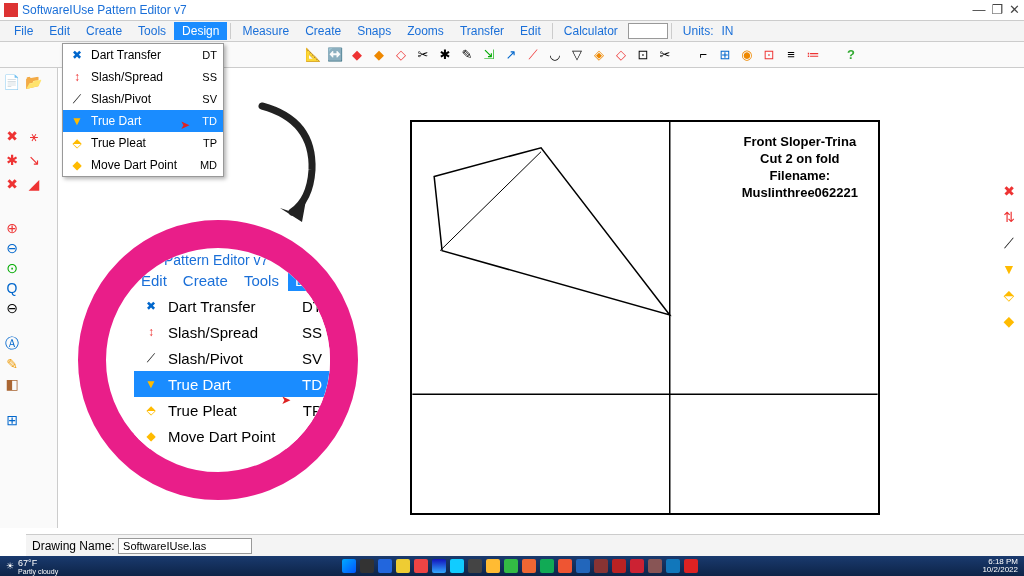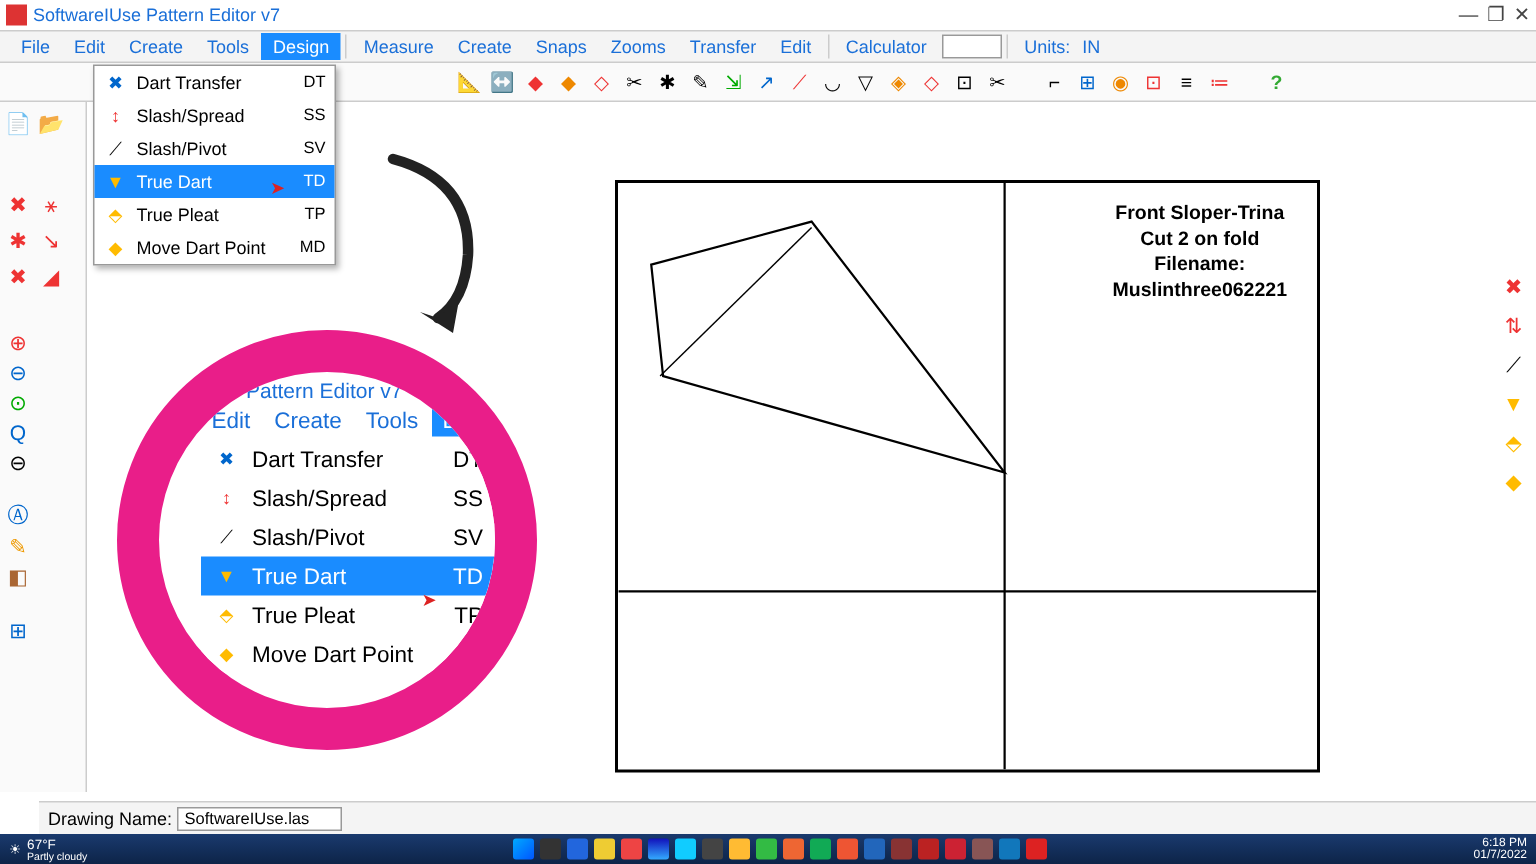--- a/index.html
+++ b/index.html
@@ -264,21 +264,21 @@
           <span class="dd-label">Move Dart Point</span>
           <span>M</span>
         </div>
     </div>
   </div>
 </div>
 <span class="cursor" style="left:281px; top:393px">➤</span>
 
 <div class="statusbar">
   <span>Drawing Name:</span>&nbsp;
-  <span class="status-field" style="width:110px">SoftwareIUse.las</span>
+  <span class="status-field" style="width:134px">SoftwareIUse.las</span>
 </div>
 
 <div class="taskbar">
   <div class="weather">
     <span>☀</span>
     <div>
       <div>67°F</div>
       <div style="font-size:7px">Partly cloudy</div>
     </div>
   </div>
@@ -299,15 +299,15 @@
     <span class="app" style="background:#26b"></span>
     <span class="app" style="background:#833"></span>
     <span class="app" style="background:#b22"></span>
     <span class="app" style="background:#c23"></span>
     <span class="app" style="background:#855"></span>
     <span class="app" style="background:#17b"></span>
     <span class="app" style="background:#d22"></span>
   </div>
   <div class="clock">
     <div>6:18 PM</div>
-    <div>01/7/2022</div>
+    <div>10/2/2022</div>
   </div>
 </div>
 
 </body></html>

